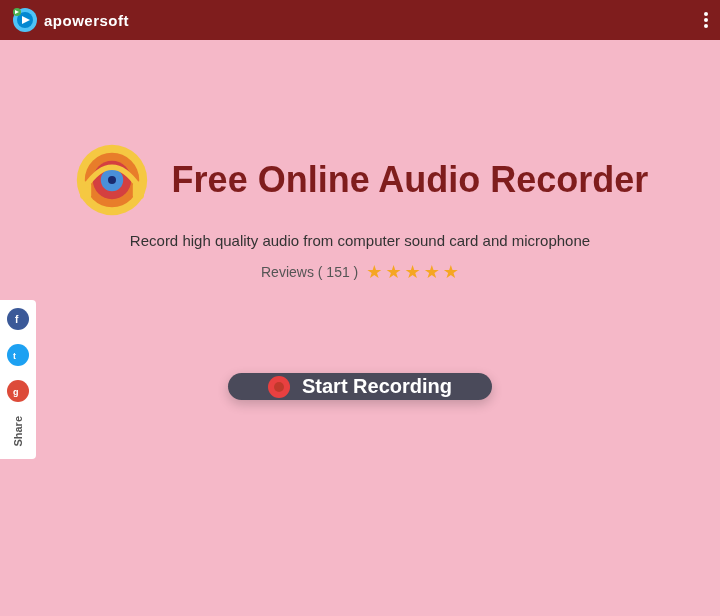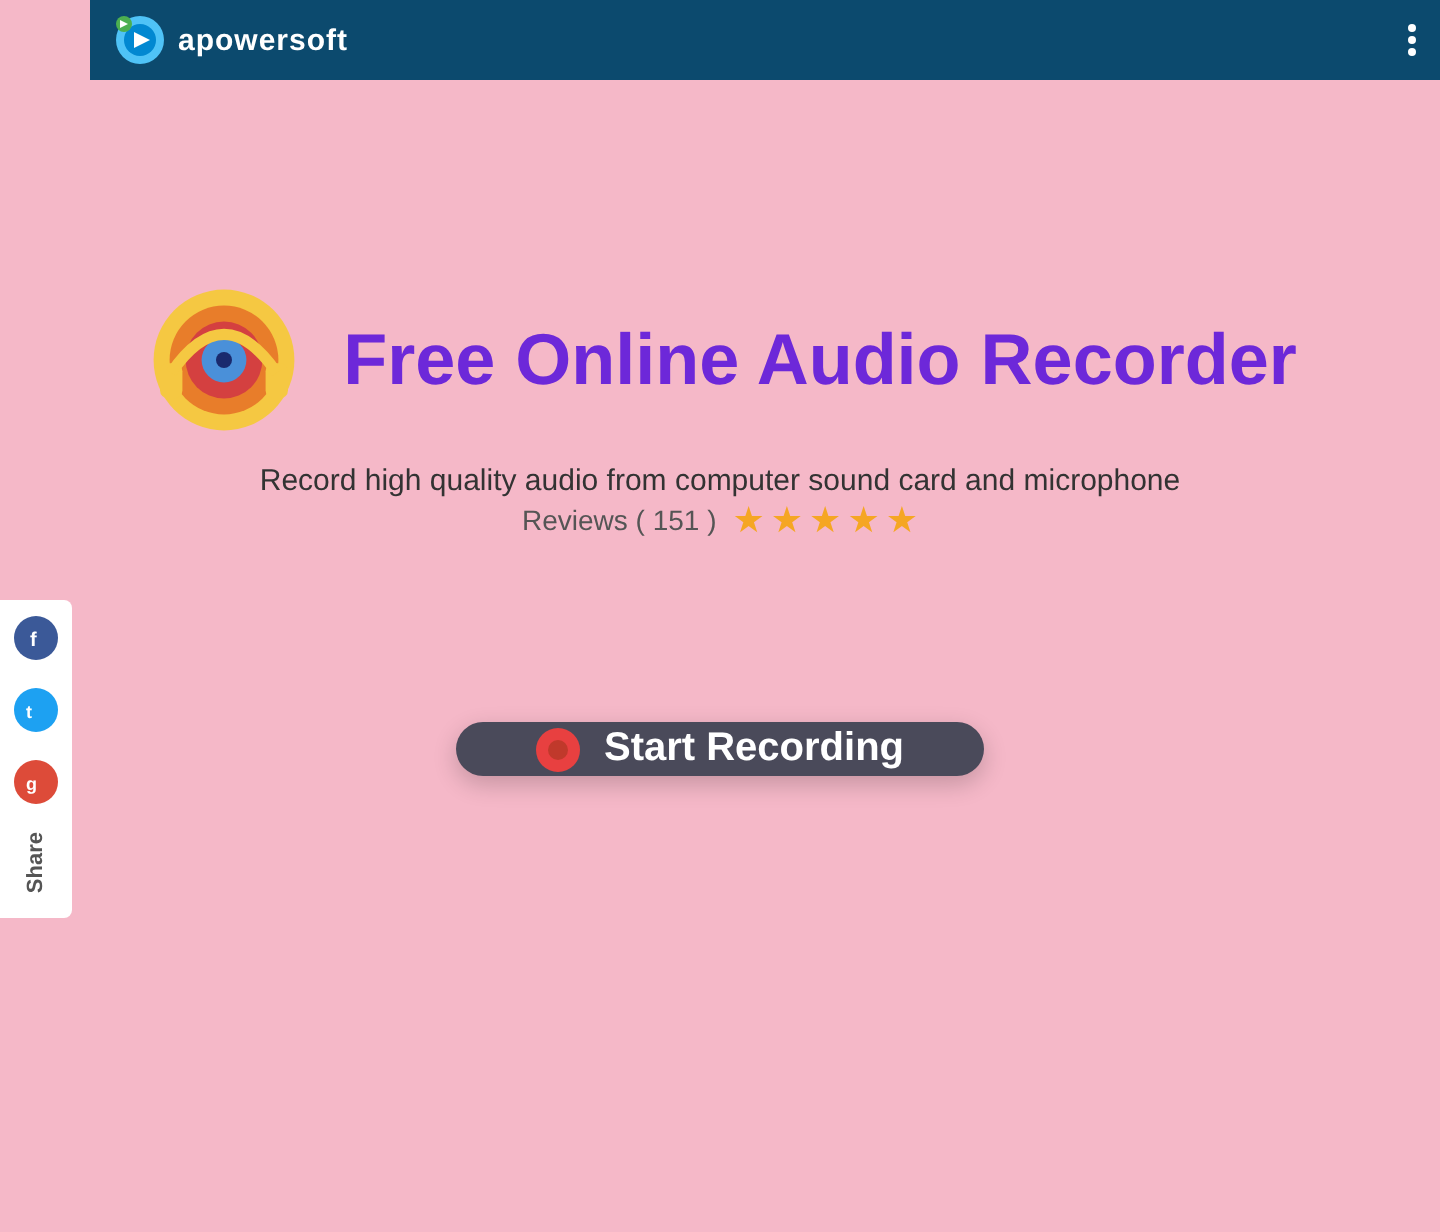--- a/index.html
+++ b/index.html
@@ -14,24 +14,23 @@
       overflow: hidden;
       font-family: Arial, sans-serif;
       background-color: #f5b8c8;
     }
 
     
     .navbar {
       display: flex;
       align-items: center;
       justify-content: space-between;
-      background-color: #0c4a6e;
+      background-color: #7f1d1d;
       height: 40px;
       padding: 0 12px;
-      margin-left: 45px;
     }
 
     .navbar-logo {
       display: flex;
       align-items: center;
       gap: 6px;
     }
 
     .logo-icon {
       width: 26px;
@@ -124,27 +123,27 @@
     }
 
     .app-icon-svg {
       width: 80px;
       height: 80px;
     }
 
     .app-title {
       font-size: 36px;
       font-weight: bold;
-      color: #6d28d9;
+      color: #7f1d1d;
     }
 
     .app-subtitle {
       font-size: 15px;
       color: #333;
-      margin-bottom: 0;
+      margin-bottom: 12px;
     }
 
     .reviews-row {
       display: flex;
       align-items: center;
       gap: 8px;
     }
 
     .reviews-text {
       font-size: 14px;

